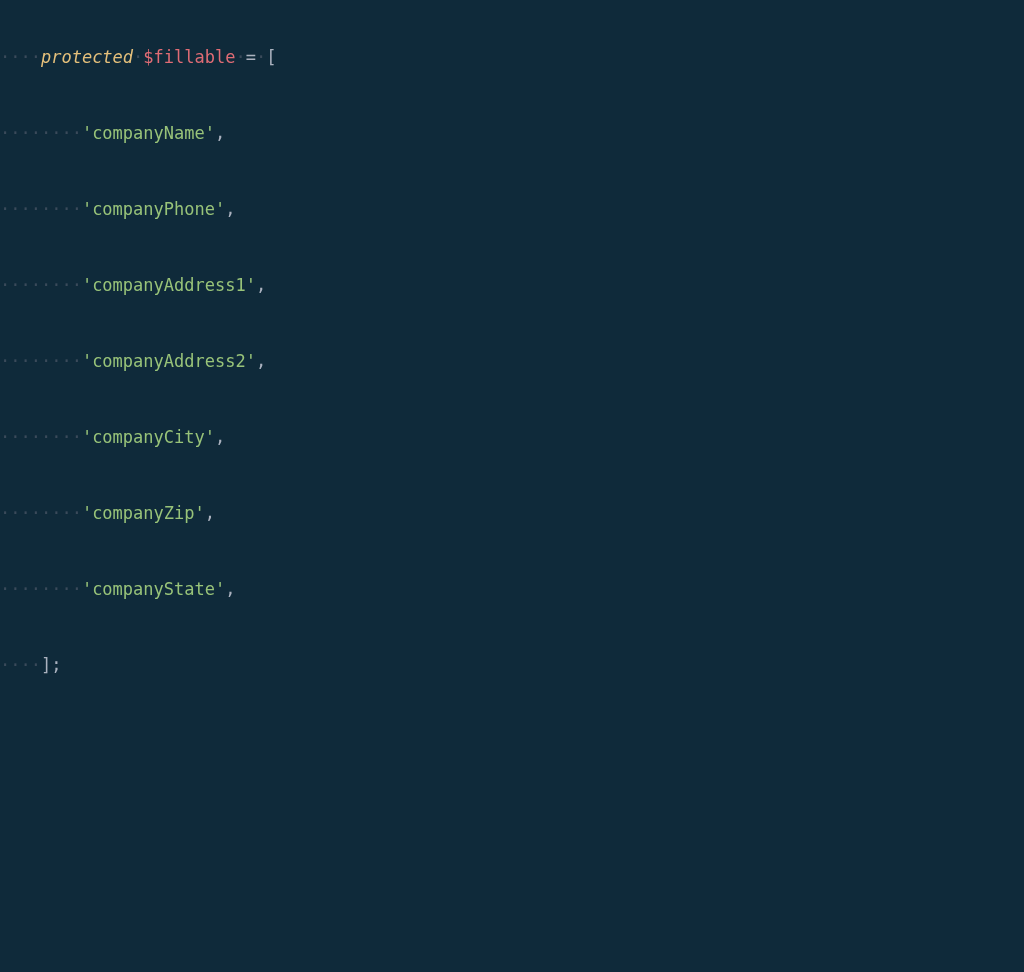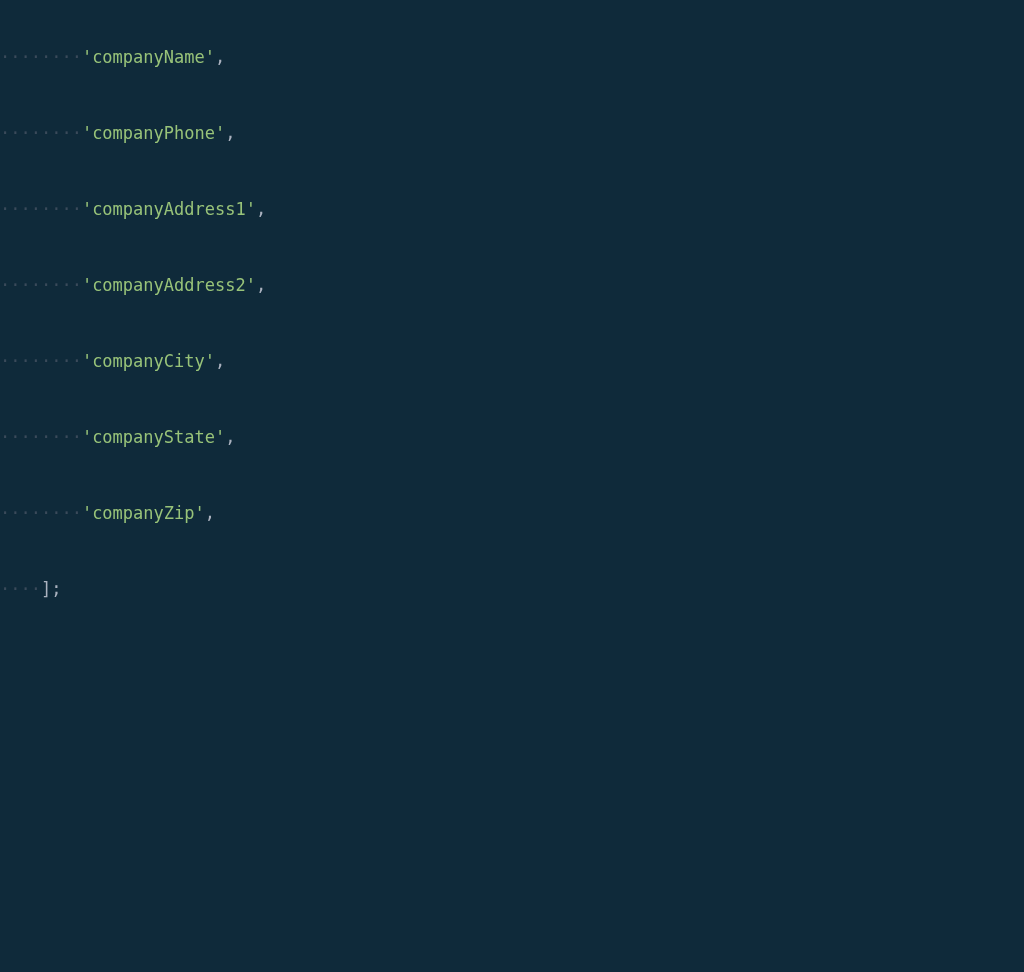--- a/index.html
+++ b/index.html
@@ -27,27 +27,28 @@
   .variable { color: #e06c75; }
   .equals { color: #abb2bf; }
   .bracket { color: #abb2bf; }
   .string { color: #98c379; }
   .comma { color: #abb2bf; }
 </style>
 </head>
 <body>
 
 <div class="code-area">
+<span class="line"><span class="ws">····</span><span class="keyword-italic">protected</span><span class="ws">·</span><span class="variable">$fillable</span><span class="ws">·</span><span class="equals">=</span><span class="ws">·</span><span class="bracket">[</span></span>
 <span class="line"><span class="ws">········</span><span class="string">'companyName'</span><span class="comma">,</span></span>
 <span class="line"><span class="ws">········</span><span class="string">'companyPhone'</span><span class="comma">,</span></span>
 <span class="line"><span class="ws">········</span><span class="string">'companyAddress1'</span><span class="comma">,</span></span>
 <span class="line"><span class="ws">········</span><span class="string">'companyAddress2'</span><span class="comma">,</span></span>
 <span class="line"><span class="ws">········</span><span class="string">'companyCity'</span><span class="comma">,</span></span>
+<span class="line"><span class="ws">········</span><span class="string">'companyZip'</span><span class="comma">,</span></span>
 <span class="line"><span class="ws">········</span><span class="string">'companyState'</span><span class="comma">,</span></span>
-<span class="line"><span class="ws">········</span><span class="string">'companyZip'</span><span class="comma">,</span></span>
 <span class="line"><span class="ws">····</span><span class="bracket">];</span></span>
 <span class="line"></span>
 
 
 
 
 
 
 
 

